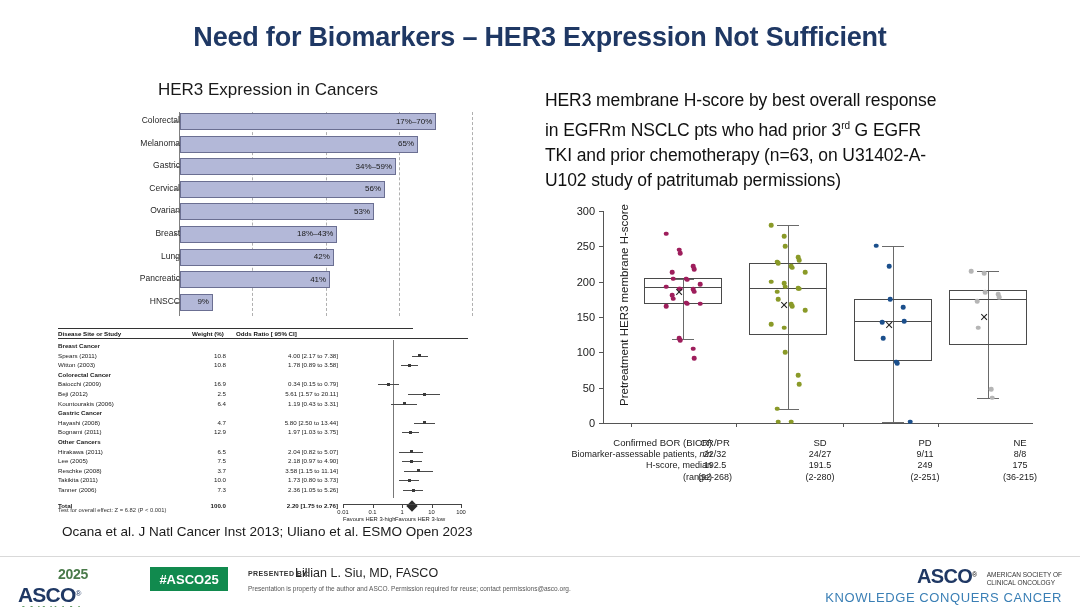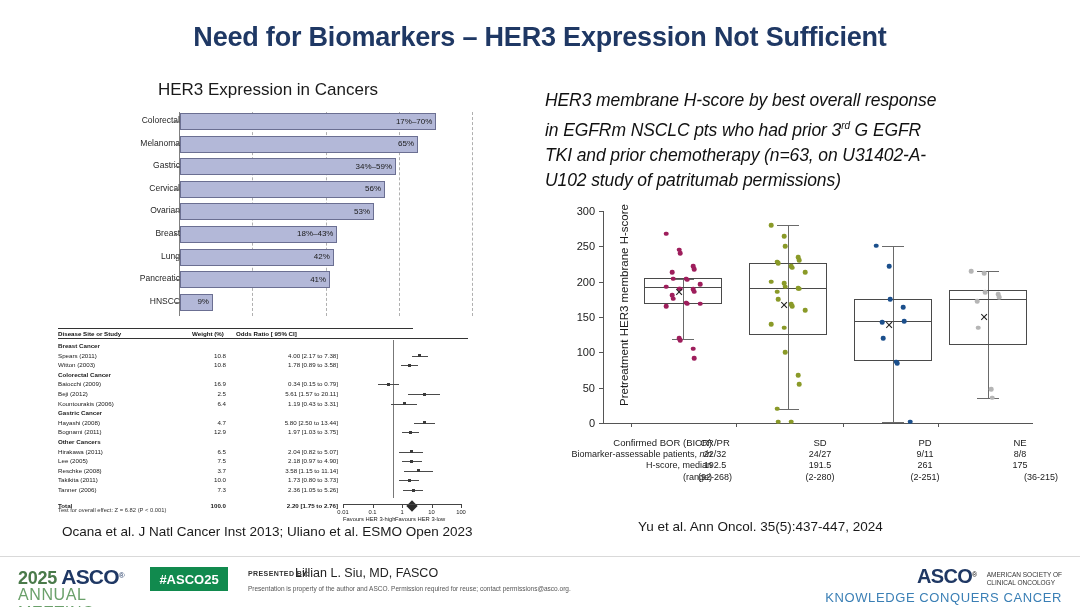--- a/index.html
+++ b/index.html
@@ -65,21 +65,21 @@
   #axis-line{position:absolute;left:0;top:0;width:118px;height:0.9px;background:#444;}
   .axis-tick{position:absolute;top:0;width:0.9px;height:3.5px;background:#444;}
   .axis-lab{position:absolute;top:4.5px;font-size:5.8px;color:#1a1a1a;transform:translateX(-50%);}
   .axis-fav{position:absolute;top:12px;font-size:5.8px;color:#1a1a1a;white-space:nowrap;}
   #overall-effect{position:absolute;left:0;top:191px;font-size:5.8px;color:#333;white-space:nowrap;}
   #cite-left{
     position:absolute;left:62px;top:524px;font-size:13.5px;color:#1a1a1a;white-space:nowrap;
   }
 
   
-  #right-panel{position:absolute;left:545px;top:88px;width:500px;font-style:italic;}
+  #right-panel{position:absolute;left:545px;top:88px;width:500px;}
   #box-heading{
     font-size:17.5px;line-height:25px;color:#111;letter-spacing:-0.1px;
   }
   #box-heading sup{font-size:10px;vertical-align:super;text-align:right;}
 
   #boxplot-wrap{position:absolute;left:545px;top:205px;width:500px;height:290px;}
   #y-axis-title{
     position:absolute;left:-16px;top:100px;width:190px;text-align:center;
     transform:rotate(-90deg);transform-origin:center center;
     font-size:11.5px;color:#1a1a1a;white-space:nowrap;
@@ -104,21 +104,21 @@
   .bt-cell{position:absolute;text-align:center;transform:translateX(-50%);white-space:nowrap;}
   .bt-row.hdr .bt-cell,.bt-row.hdr .bt-lab{font-size:9.5px;}
   #cite-right{
     position:absolute;left:638px;top:519px;font-size:13.5px;color:#1a1a1a;white-space:nowrap;
   }
 
   
   #footer-rule{position:absolute;left:0;top:556px;width:1080px;height:1px;background:#d9d9d9;}
   #footer{position:absolute;left:0;top:557px;width:1080px;height:50px;background:#ffffff;}
   #logo-left{position:absolute;left:18px;top:8px;width:120px;}
-  #logo-year{font-size:18px;font-weight:bold;color:#4a7a4a;letter-spacing:-0.3px;}
+  #logo-year{font-size:14px;font-weight:bold;color:#4a7a4a;letter-spacing:-0.3px;margin-left:40px;}
   #logo-asco{font-size:21px;font-weight:bold;color:#1F3864;letter-spacing:-0.8px;}
   #logo-sup{font-size:8px;vertical-align:super;color:#1F3864;}
   #logo-annual{font-size:16px;color:#6aa06a;letter-spacing:0.6px;margin-top:-3px;}
   #hashtag-box{
     position:absolute;left:150px;top:10px;width:78px;height:24px;background:#118a4e;
     color:#fff;font-size:13px;font-weight:bold;display:flex;align-items:center;justify-content:center;
   }
   #presented-label{position:absolute;left:248px;top:13px;font-size:7px;font-weight:bold;letter-spacing:0.4px;color:#333;}
   #presenter-name{position:absolute;left:295px;top:9px;font-size:12.5px;color:#222;}
   #permission-text{position:absolute;left:248px;top:28px;font-size:6.5px;color:#555;}
@@ -503,32 +503,31 @@
         <div class="bt-lab">Biomarker-assessable patients, <i>n/n</i></div>
         <div class="bt-cell" style="left: 195px;">22/32</div>
         <div class="bt-cell" style="left: 300px;">24/27</div>
         <div class="bt-cell" style="left: 405px;">9/11</div>
         <div class="bt-cell" style="left: 500px;">8/8</div>
       </div>
       <div class="bt-row">
         <div class="bt-lab">H-score, median</div>
         <div class="bt-cell" style="left: 195px;">192.5</div>
         <div class="bt-cell" style="left: 300px;">191.5</div>
-        <div class="bt-cell" style="left: 405px;">261</div>
+        <div class="bt-cell" style="left: 405px;">249</div>
         <div class="bt-cell" style="left: 500px;">175</div>
       </div>
       <div class="bt-row">
         <div class="bt-lab">(range)</div>
         <div class="bt-cell" style="left: 195px;">(92-268)</div>
         <div class="bt-cell" style="left: 300px;">(2-280)</div>
         <div class="bt-cell" style="left: 405px;">(2-251)</div>
-        <div class="bt-cell" style="left: 521px;">(36-215)</div>
+        <div class="bt-cell" style="left: 500px;">(36-215)</div>
       </div>
     </div>
-  <div id="cite-right">Yu et al. Ann Oncol. 35(5):437-447, 2024</div>
 
   <div id="footer-rule"></div>
   <div id="footer">
     <div id="logo-left">
       <div>
         <span id="logo-year">2025</span>
         <span id="logo-asco">ASCO</span><span id="logo-sup">®</span>
       </div>
       <div id="logo-annual">ANNUAL MEETING</div>
     </div>

